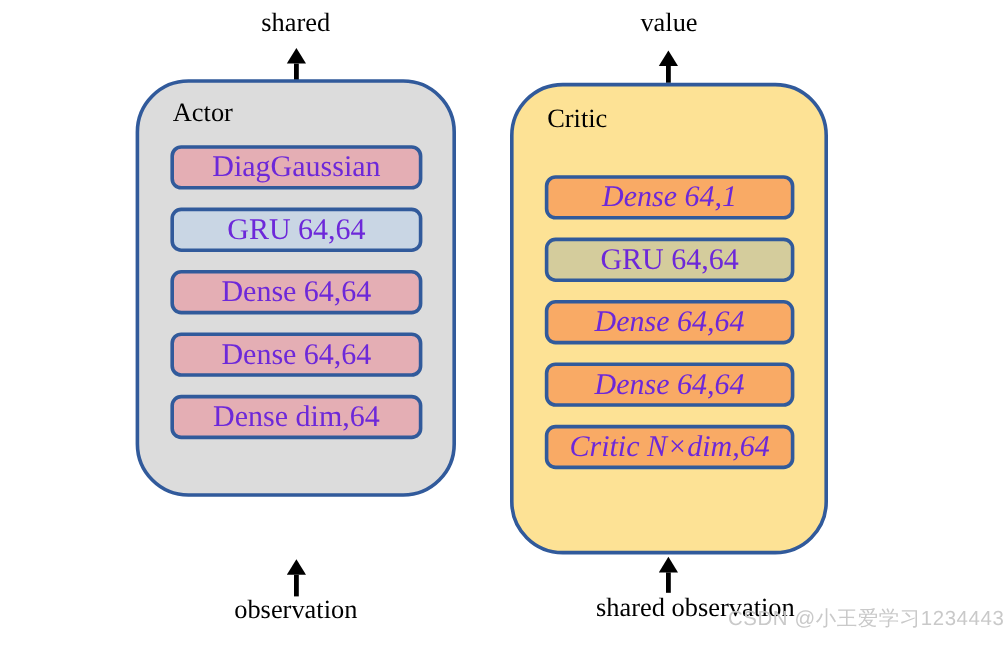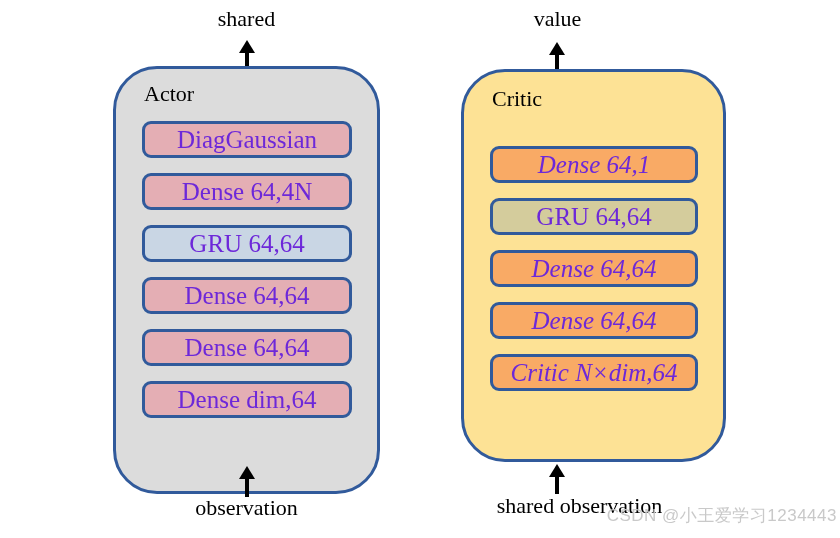--- a/index.html
+++ b/index.html
@@ -83,30 +83,30 @@
     white-space: nowrap;
   }
   .actor .layer.dense { background: var(--actor-dense-bg); }
   .actor .layer.gru   { background: var(--actor-gru-bg); }
   .critic .layer.dense { background: var(--critic-dense-bg); font-style: italic; }
   .critic .layer.gru   { background: var(--critic-gru-bg); }
 
   
   #actor-top-label    { left: 113px; top: 6px;  width: 267px; }
   #actor-top-arrow    { left: 239px; top: 40px; height: 27px; }
-  #actor-box          { left: 113px; top: 66px; width: 267px; height: 428px; padding-left: 20px; }
+  #actor-box          { left: 113px; top: 66px; width: 267px; height: 348px; padding-left: 20px; }
   #actor-box .box-title { top: 12px; }
   #actor-box .layers  { top: 52px; }
   #actor-bottom-arrow { left: 239px; top: 466px; height: 31px; }
   #actor-bottom-label { left: 113px; top: 495px; width: 267px; }
 
   
   #critic-top-label    { left: 425px; top: 6px;  width: 265px; }
   #critic-top-arrow    { left: 549px; top: 42px; height: 27px; }
-  #critic-box          { left: 425px; top: 69px; width: 265px; height: 393px; margin-left: 36px; }
+  #critic-box          { left: 425px; top: 69px; width: 265px; height: 393px; }
   #critic-box .box-title { top: 14px; }
   #critic-box .layers  { top: 74px; }
   #critic-bottom-arrow { left: 549px; top: 464px; height: 30px; }
   #critic-bottom-label { left: 447px; top: 493px; width: 265px; }
 
   .watermark {
     position: absolute;
     right: 3px;
     top: 504px;
     font-size: 17px;
@@ -126,21 +126,20 @@
 
   <div class="arrow" id="actor-top-arrow">
     <div class="arrow-head"></div>
     <div class="arrow-stem"></div>
   </div>
 
   <div class="box actor" id="actor-box">
     <div class="box-title">Actor</div>
     <div class="layers">
         <div class="layer dense">DiagGaussian</div>
-        <div class="layer dense">Dense 64,4N</div>
         <div class="layer gru">GRU 64,64</div>
         <div class="layer dense">Dense 64,64</div>
         <div class="layer dense">Dense 64,64</div>
         <div class="layer dense">Dense dim,64</div>
       </div>
   </div>
 
   <div class="arrow" id="actor-bottom-arrow">
     <div class="arrow-head"></div>
     <div class="arrow-stem"></div>

